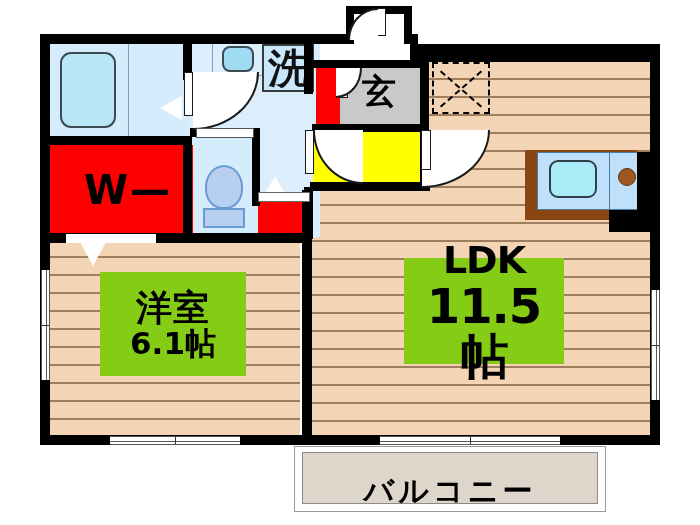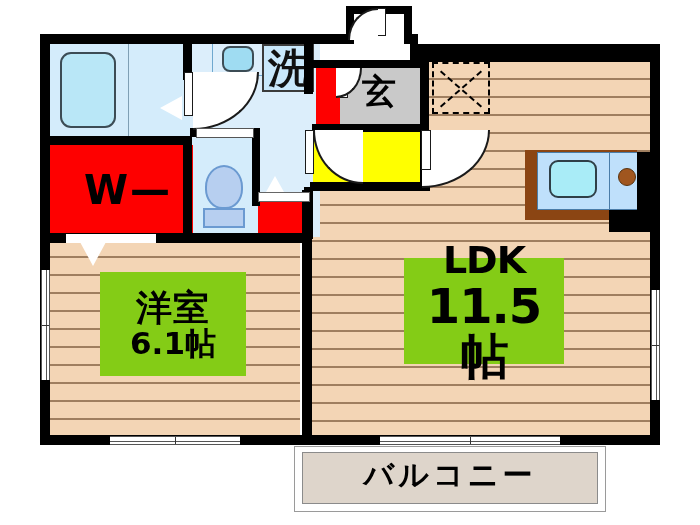--- a/index.html
+++ b/index.html
@@ -46,21 +46,21 @@
   #lbl-wcl{left:58px;top:148px;width:140px;height:84px;
            color:#000;font-size:40px;letter-spacing:2px;}
   #lbl-wcl .l1,#lbl-wcl .l2{display:block;}
 
   #lbl-sen{left:262px;top:44px;width:52px;height:48px;
            border:2px solid #3b3b3b;background:#c9e8fb;
            font-size:40px;color:#111;}
 
   #lbl-gen{left:356px;top:68px;width:46px;height:48px;font-size:34px;}
 
-  #lbl-balcony{left:300px;top:452px;width:300px;height:46px;
+  #lbl-balcony{left:300px;top:468px;width:300px;height:46px;
                font-size:30px;letter-spacing:4px;}
 
   
   .tub{border:2px solid #3c4c55;border-radius:11px;background:#b9e7f7;}
   .sink-basin{border:2px solid #3c4c55;border-radius:8px;background:#9fdcf2;}
   .toilet-bowl{border:2px solid #6b9ad1;border-radius:50% 50% 45% 45%;background:#b7cff0;}
   .toilet-tank{border:2px solid #6b9ad1;background:#b7cff0;}
   .kitchen-counter{background:#bfe0fb;border:1px solid #4a7ca8;}
   .kitchen-wood{background:#8b4513;}
   .ksink{border:2px solid #2f3f47;border-radius:9px;background:#a9ecf7;}

